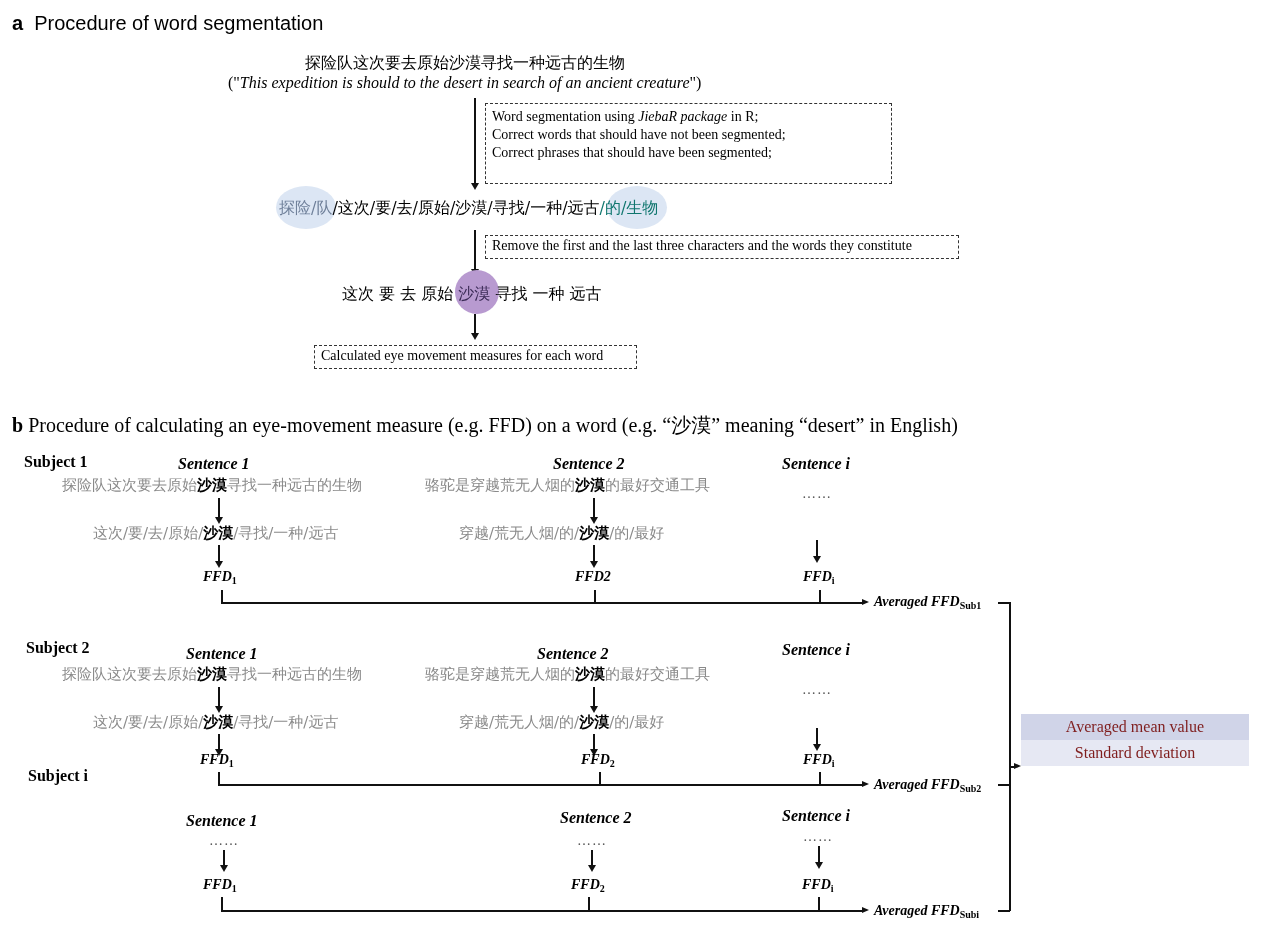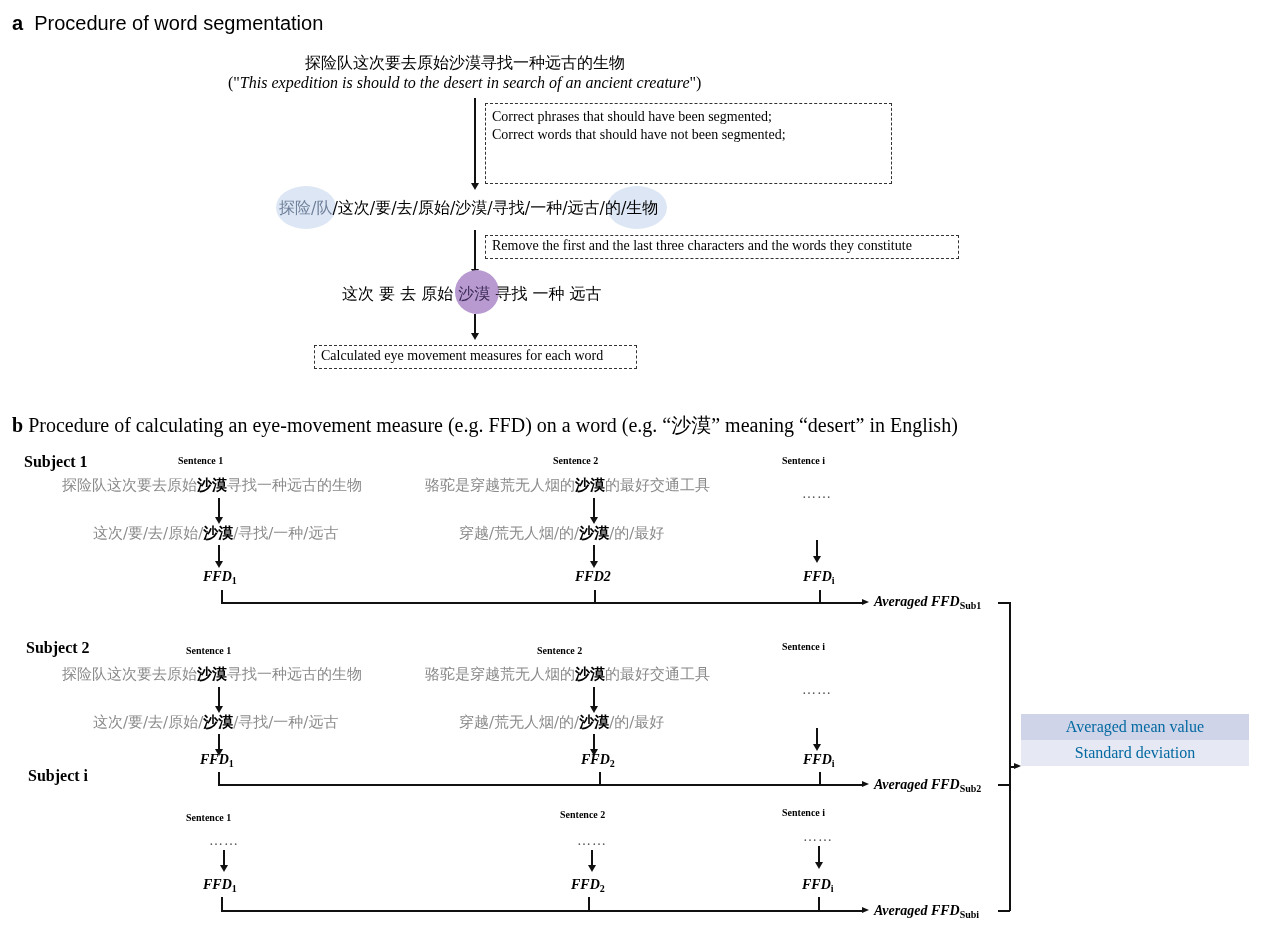--- a/index.html
+++ b/index.html
@@ -12,55 +12,56 @@
   .cn { font-family:"DejaVu Serif", serif; }
   .gray { color:#8a8a8a; }
   .dark { color:#000; font-weight:bold; }
   .box { position:absolute; border:1px dashed #333; font-size:14px; line-height:18px; padding:1px 6px; box-sizing:border-box; white-space:nowrap; }
   .vline { position:absolute; width:1.5px; background:#111; }
   .hline { position:absolute; height:1.5px; background:#111; }
   .arrow-down::after { content:""; position:absolute; left:-3.5px; bottom:-6px; border-left:4px solid transparent; border-right:4px solid transparent; border-top:7px solid #111; }
   .arrow-right::after { content:""; position:absolute; right:-6px; top:-3px; border-top:3.5px solid transparent; border-bottom:3.5px solid transparent; border-left:7px solid #111; }
   .ellipse { position:absolute; border-radius:50%; }
   .subj { font-size:16px; font-weight:bold; }
-  .sent { font-size:10px; font-weight:bold; }
+  .sent { font-size:16px; font-weight:bold;font-style:italic; }
   .ffd { font-size:14px; font-weight:bold; font-style:italic; }
   .ffd sub { font-size:10px; font-style:normal; vertical-align:-3px; }
   .avg { font-size:14px; font-weight:bold; font-style:italic; }
   .avg sub { font-size:10px; font-style:normal; vertical-align:-3px; }
   .cn-line { font-size:15px; }
   .dots { font-size:14px; color:#555; letter-spacing:1px; }
   .stat-table { position:absolute; left:1021px; top:714px; width:228px; }
-  .stat-row { height:26px; line-height:26px; text-align:center; font-size:16px; color:#0369a1; }
+  .stat-row { height:26px; line-height:26px; text-align:center; font-size:16px; color:#7f1d1d; }
   .stat-row.a { background:#d0d4e8; }
   .stat-row.b { background:#e6e8f3; }
 </style>
 </head>
 <body>
 
 <div class="abs sans panel-title" style="left:12px; top:12px;">
   <b>a</b>&nbsp;
   <span>Procedure of word segmentation</span>
 </div>
 
 <div class="abs cn" style="left:305px; top:53px; font-size:16px;">探险队这次要去原始沙漠寻找一种远古的生物</div>
 <div class="abs serif" style="left:228px; top:74px; font-size:16px;">
   <span>("</span><i>This expedition is should to the desert in search of an ancient creature</i><span>")</span>
 </div>
 
 <div class="vline arrow-down" style="left:474px; top:98px; height:86px;"></div>
 <div class="box" style="left:485px; top:103px; width:407px; height:81px; padding-top:4px;">
+  <div><span>Word segmentation using </span><i>JiebaR package</i><span> in R;</span></div>
+  <div>Correct words that should have not been segmented;</div>
   <div>Correct phrases that should have been segmented;</div>
-  <div>Correct words that should have not been segmented;</div>
 </div>
 
 <div class="ellipse" style="left:276px; top:186px; width:60px; height:43px; background:#dce6f4;"></div>
 <div class="ellipse" style="left:607px; top:186px; width:60px; height:43px; background:#dce6f4;"></div>
 <div class="abs cn" style="left:279px; top:198px; font-size:16px;">
-  <span style="color:#6e7f99;">探险/队</span><span>/这次/要/去/原始/沙漠/寻找/一种/远古</span><span style="color:#000000;">/的/生物</span>
+  <span style="color:#6e7f99;">探险/队</span><span>/这次/要/去/原始/沙漠/寻找/一种/远古</span><span style="color:#0f766e;">/的/生物</span>
 </div>
 
 <div class="vline arrow-down" style="left:474px; top:230px; height:40px;"></div>
 <div class="box" style="left:485px; top:235px; width:474px; height:24px;">Remove the first and the last three characters and the words they constitute</div>
 
 <div class="ellipse" style="left:455px; top:270px; width:44px; height:44px; background:#b89ad0;"></div>
 <div class="abs cn" style="left:342px; top:284px; font-size:16px;">
   <span>这次 要 去 原始 </span><span style="color:#3a2a55;">沙漠</span><span> 寻找 一种 远古</span>
 </div>
 

